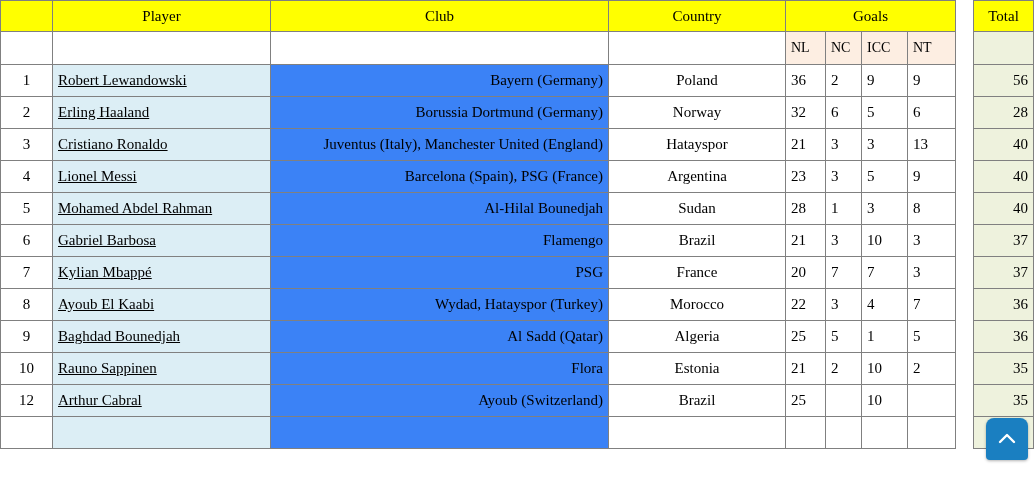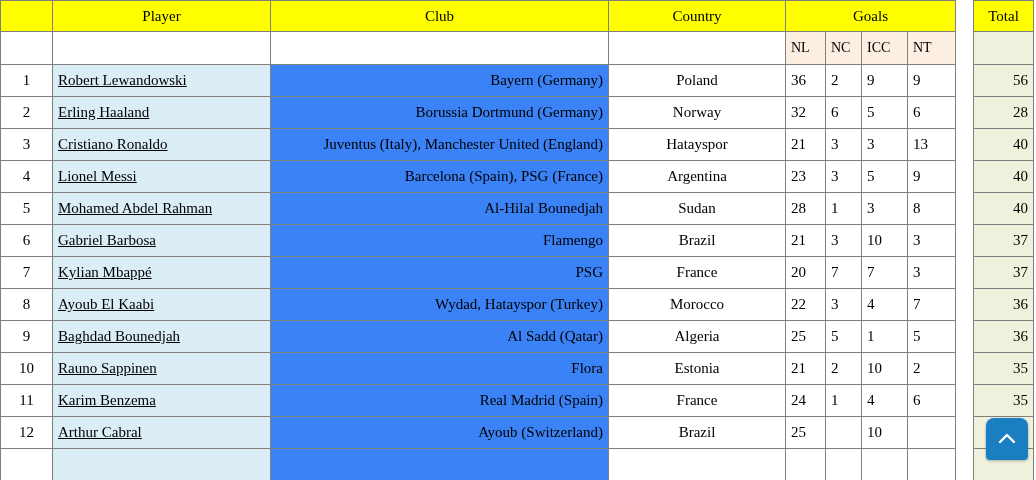--- a/index.html
+++ b/index.html
@@ -277,32 +277,20 @@
       <td class="club">Flora</td>
       <td class="country">Estonia</td>
       <td class="num">21</td>
       <td class="num">2</td>
       <td class="num">10</td>
       <td class="num">2</td>
       <td class="gap"></td>
       <td class="total">35</td>
     </tr>
     <tr class="data">
-      <td class="rank">11</td>
-      <td class="player">Karim Benzema</td>
-      <td class="club">Real Madrid (Spain)</td>
-      <td class="country">France</td>
-      <td class="num">24</td>
-      <td class="num">1</td>
-      <td class="num">4</td>
-      <td class="num">6</td>
-      <td class="gap"></td>
-      <td class="total">35</td>
-    </tr>
-    <tr class="data">
       <td class="rank">12</td>
       <td class="player">Arthur Cabral</td>
       <td class="club">Ayoub (Switzerland)</td>
       <td class="country">Brazil</td>
       <td class="num">25</td>
       <td class="num"></td>
       <td class="num">10</td>
       <td class="num"></td>
       <td class="gap"></td>
       <td class="total">35</td>

